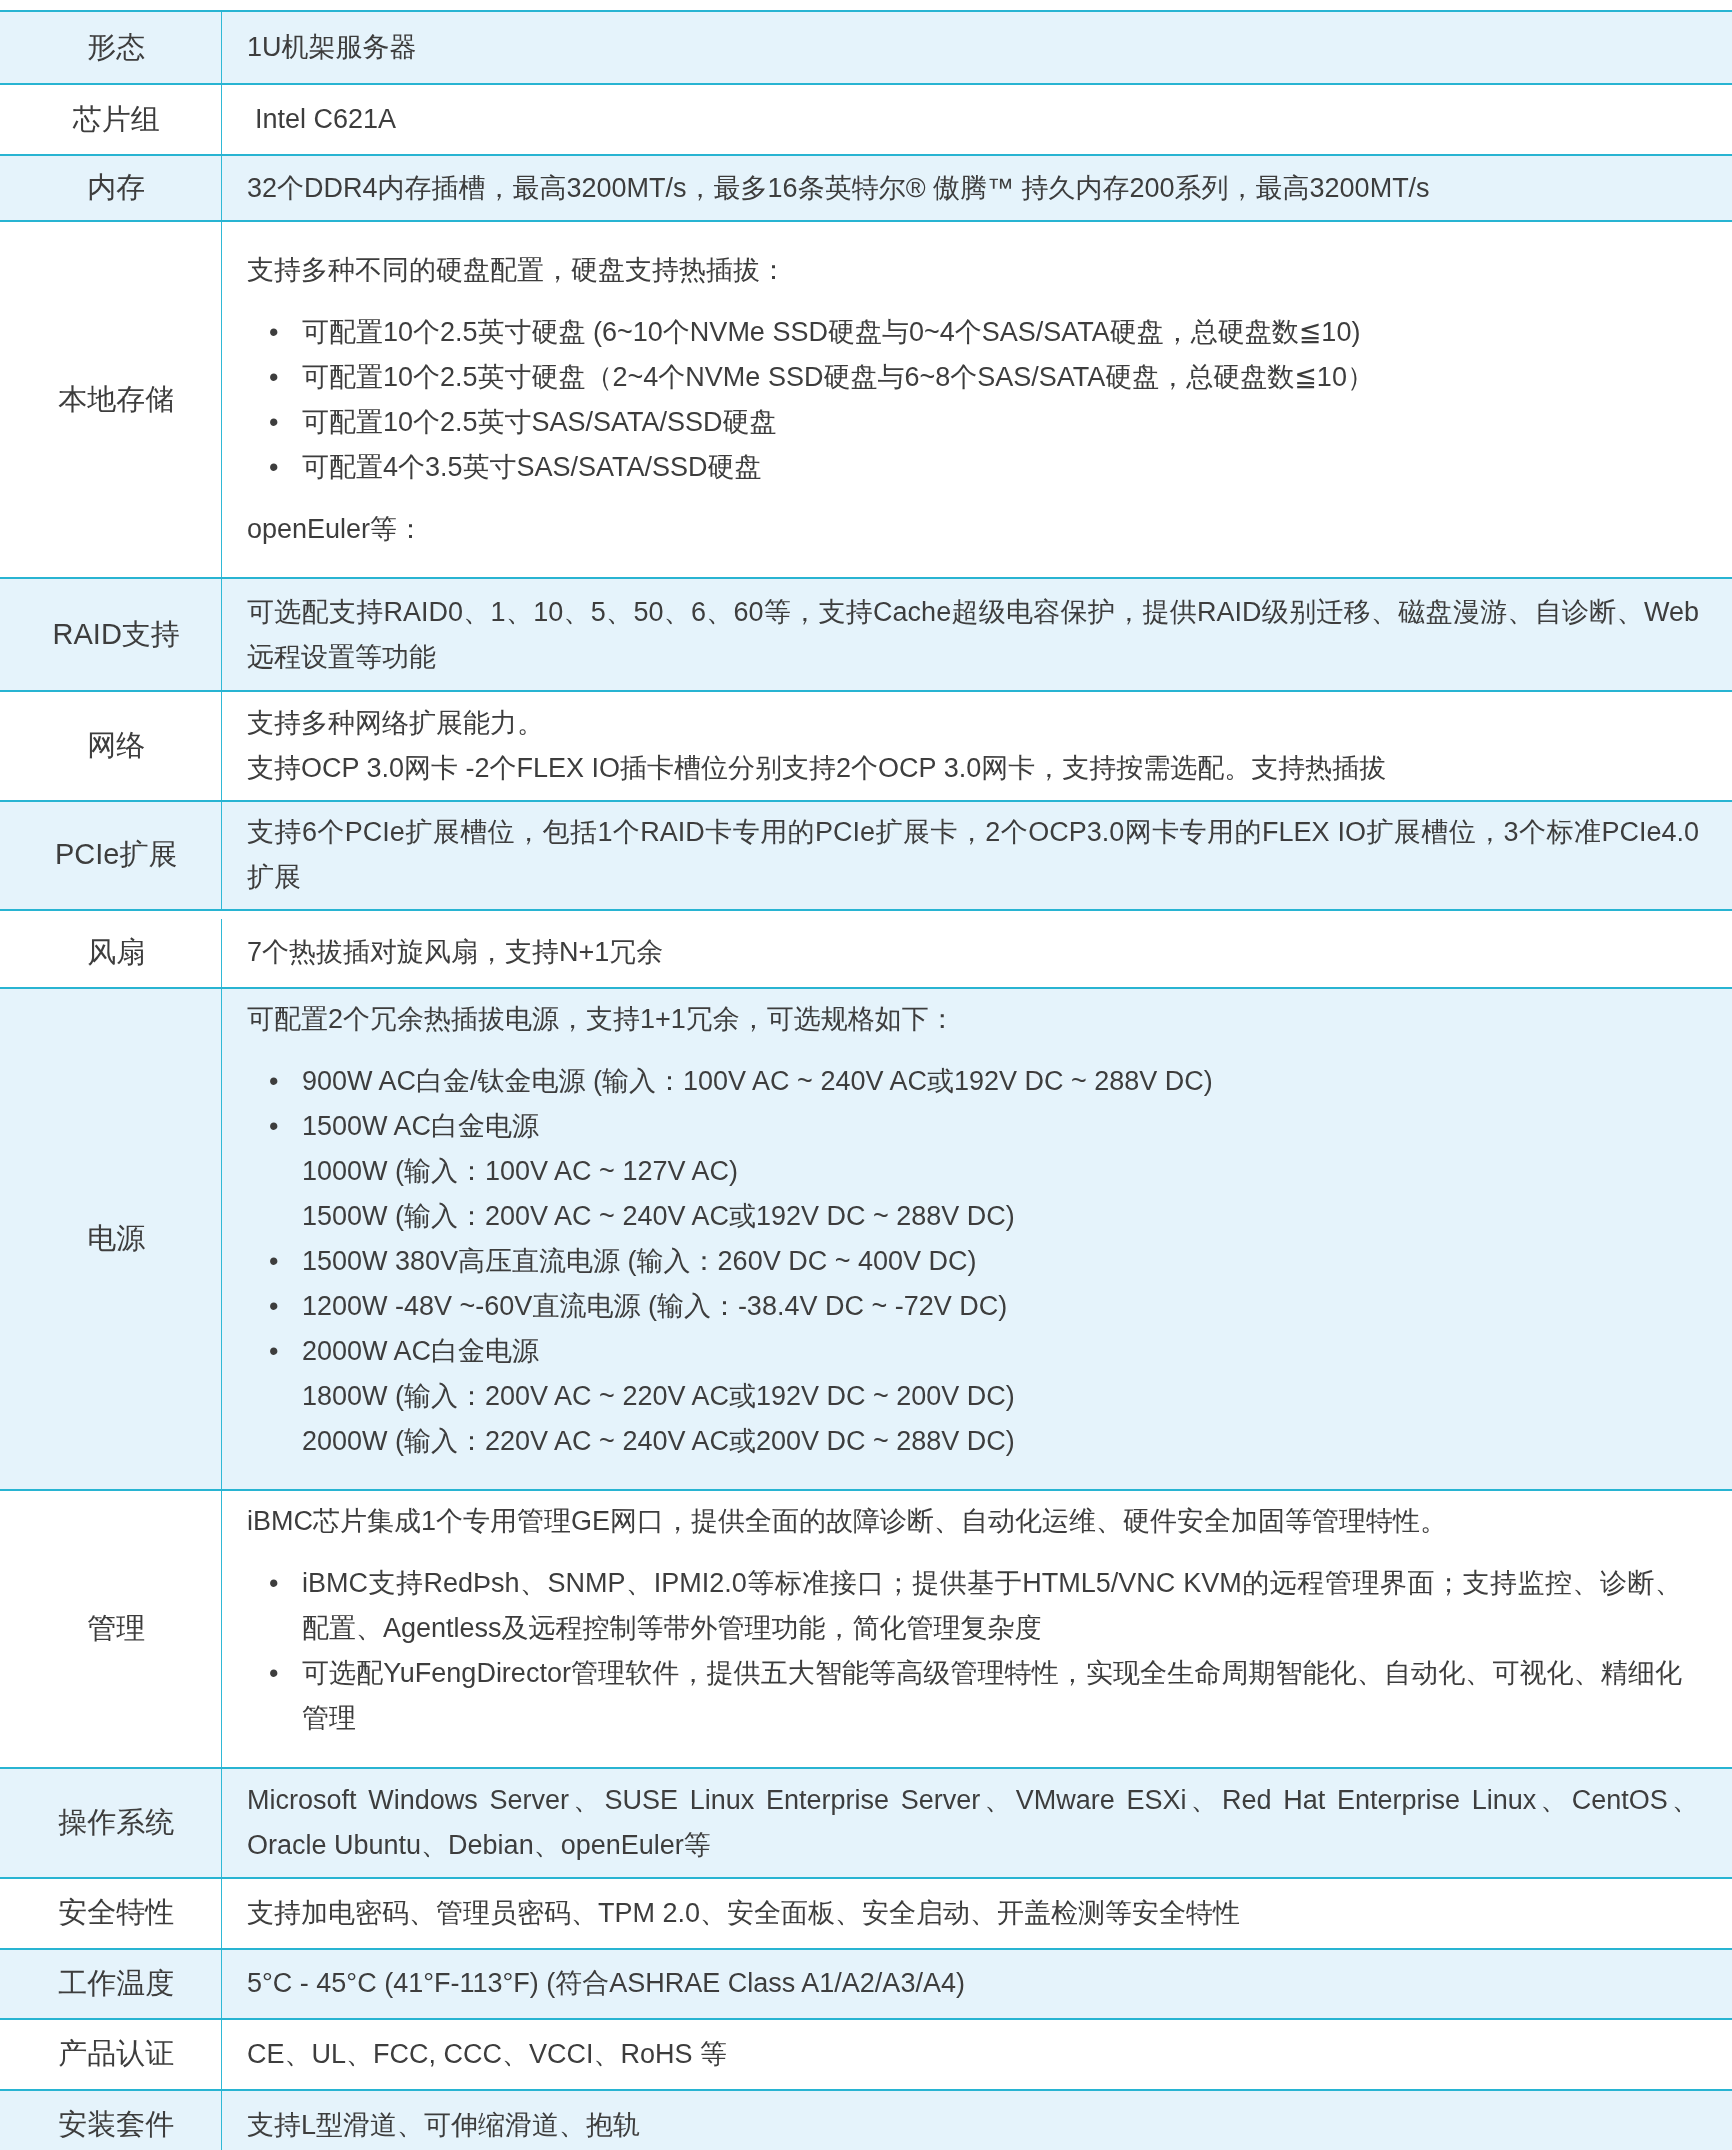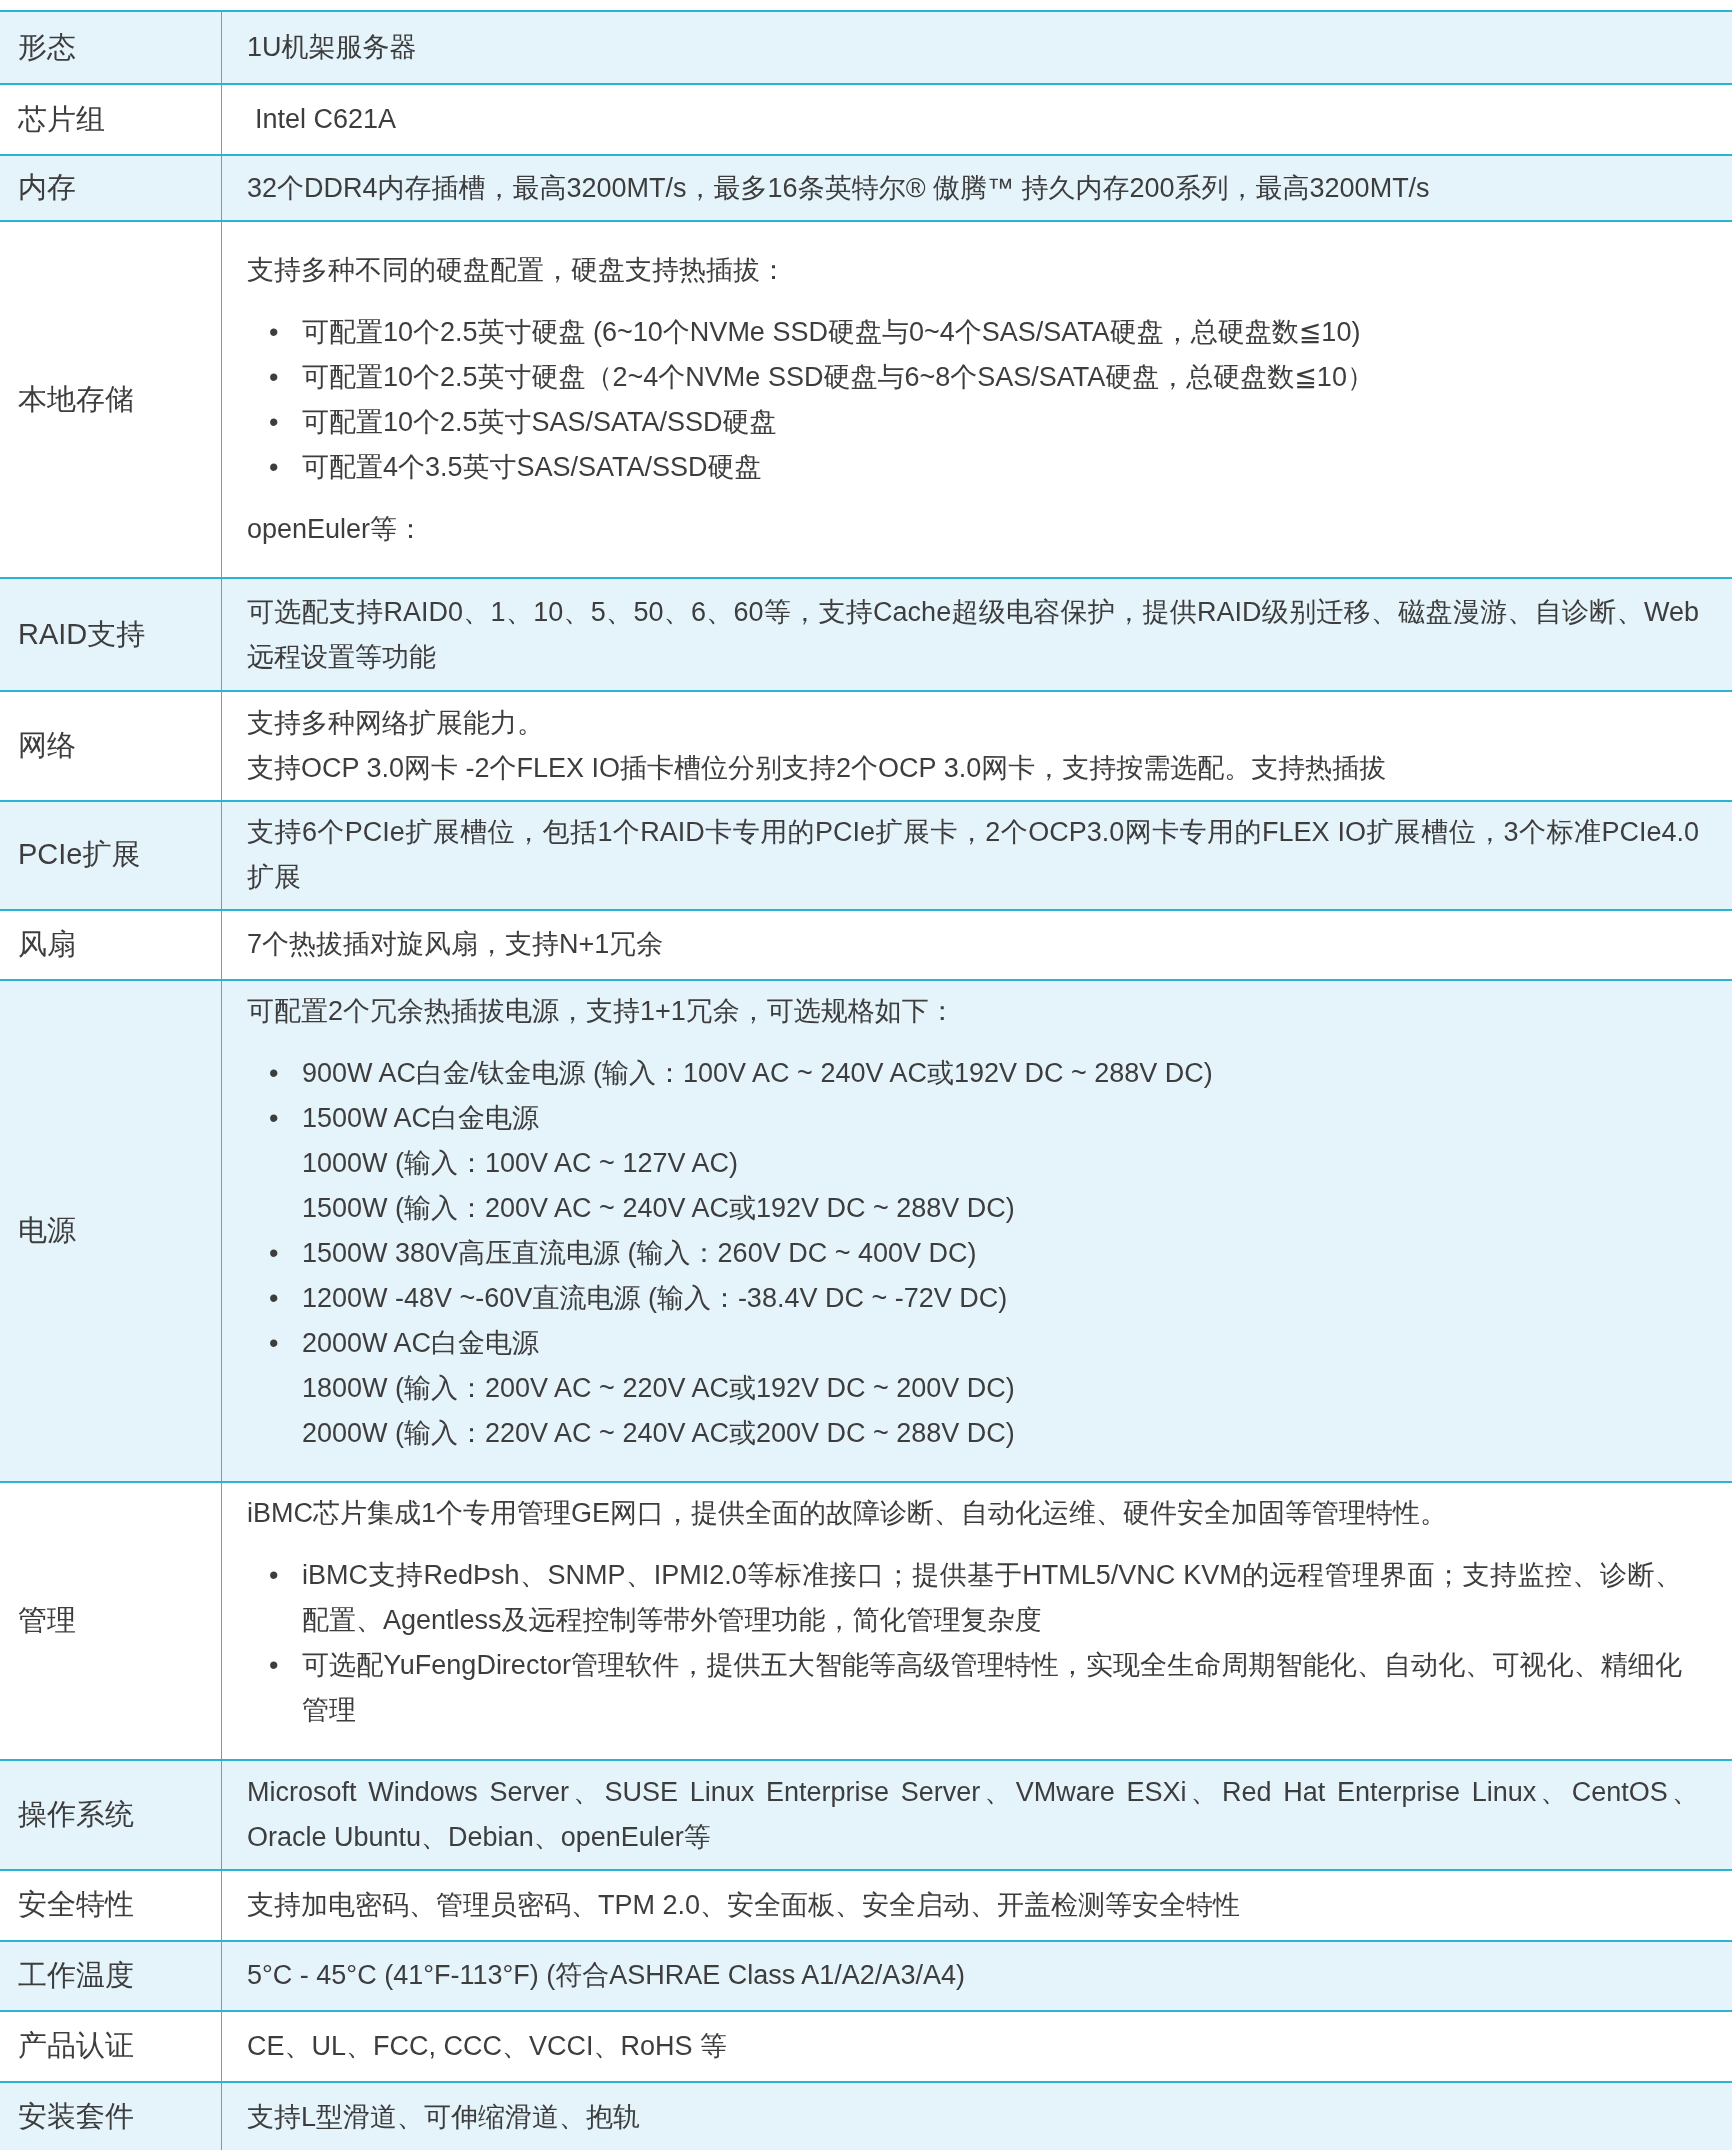--- a/index.html
+++ b/index.html
@@ -27,20 +27,21 @@
   .cell-label{
     width:222px;
     flex:0 0 222px;
     box-sizing:border-box;
     padding-left:18px;
     padding-right:6.6px;
     display:flex;
     align-items:center;
     font-size:29px;
     border-right:1.7px solid #2fb9d6;
+    justify-content:center;
   }
   .cell-value{
     flex:1;
     box-sizing:border-box;
     padding:8.3px 33px 8.3px 25px;
     display:flex;
     flex-direction:column;
     justify-content:center;
     font-size:27px;
     line-height:45px;
@@ -53,21 +54,21 @@
     content:"\2022";
     position:absolute;
     left:5px;
     top:0;
   }
   .cell-value li.sub{padding-left:38px;}
   .cell-value li.sub::before{content:none;}
   
   .r1{min-height:73px;}  .r2{min-height:70px;}  .r3{min-height:71px;gap:8px;}
   .r4{min-height:66px;}  .r5{min-height:357px;} .r6{min-height:113px;}
-  .r7{min-height:110px;} .r8{min-height:71px;}  .r9{min-height:70px;}
+  .r7{min-height:110px;} .r8{min-height:71px;}  .r9{min-height:70px;margin-top:8px;}
   .r10{min-height:441px;}.r11{min-height:192px;}.r12{min-height:110px;}
   .r13{min-height:71px;} .r14{min-height:70px;} .r15{min-height:71px;}
   .r16{min-height:71px;}
 </style>
 </head>
 <body>
 
 <div class="spec-table">
 
   <div class="row r1">

